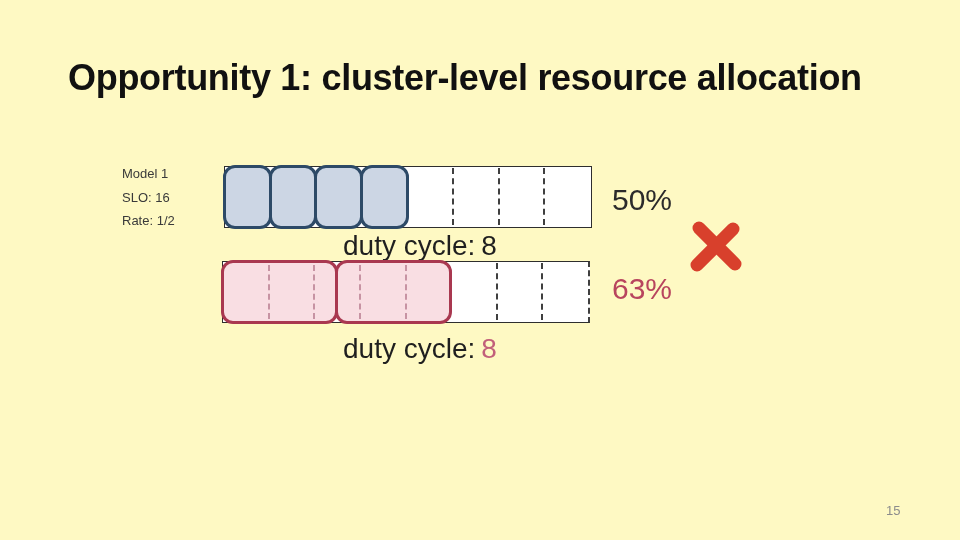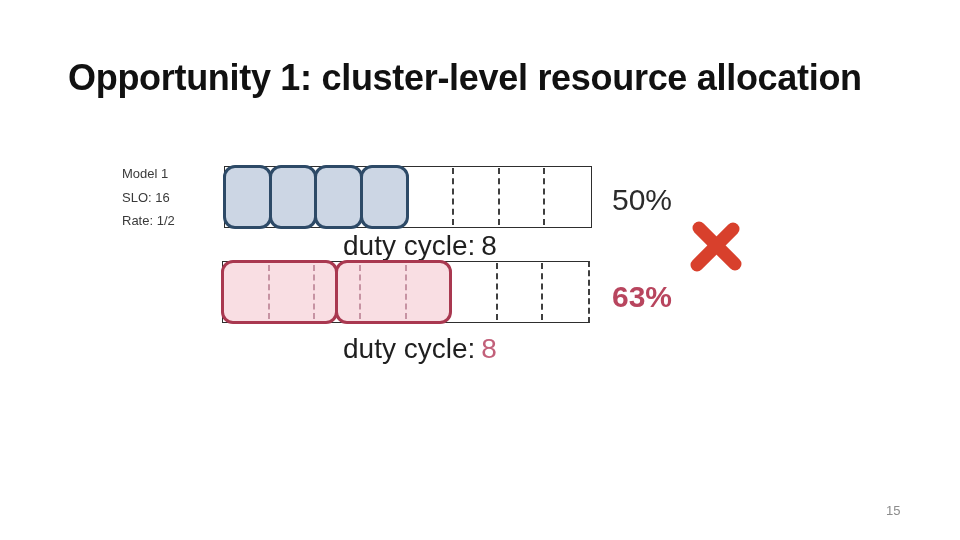--- a/index.html
+++ b/index.html
@@ -1,19 +1,19 @@
 <!DOCTYPE html>
 <html><head>
 <meta charset="utf-8">
 <style>
   html,body{margin:0;padding:0;background:#e8e8e8;}
   .slide{
     position:relative;
     width:960px;height:540px;
-    background:#ffffff;
+    background:#fef9c3;
     overflow:hidden;
     font-family:"Liberation Sans", sans-serif;
   }
   .title{
     position:absolute;left:68px;top:57px;
     font-size:36px;font-weight:bold;letter-spacing:-0.3px;
     color:#111111;white-space:nowrap;
   }
   .labels{
     position:absolute;left:122px;
@@ -88,21 +88,21 @@
       <div class="seg" style="left: -2px; width: 117.062px; background: rgb(249, 222, 227); border: 3px solid rgb(169, 56, 80);"></div>
       <div class="innerdash" style="left: 44.625px; border-left-color: rgb(199, 147, 163);"></div>
       <div class="innerdash" style="left: 90.25px; border-left-color: rgb(199, 147, 163);"></div>
       <div class="seg" style="left: 112.062px; width: 117.062px; background: rgb(249, 222, 227); border: 3px solid rgb(169, 56, 80);"></div>
       <div class="innerdash" style="left: 135.875px; border-left-color: rgb(199, 147, 163);"></div>
       <div class="innerdash" style="left: 181.5px; border-left-color: rgb(199, 147, 163);"></div>
     </div>
   <div class="duty" style="left:343px;top:333px">
     <span>duty cycle:</span><span class="val" style="color: rgb(194, 96, 122);">8</span>
   </div>
-  <div class="util" style="left: 612px; top: 280px; color: rgb(184, 69, 94); font-weight: bold;">63%</div>
+  <div class="util" style="left: 612px; top: 272px; color: rgb(184, 69, 94);">63%</div>
 
   <svg class="xmark" width="62" height="52" viewBox="0 0 62 52">
     <path d="M13 8 L49 44" stroke-width="13" stroke-linecap="round" fill="none" stroke="#d8402c"></path>
     <path d="M47 9 L11 45" stroke-width="13" stroke-linecap="round" fill="none" stroke="#d8402c"></path>
   </svg>
 
   <div class="pagenum">15</div>
 
 </div>
 

